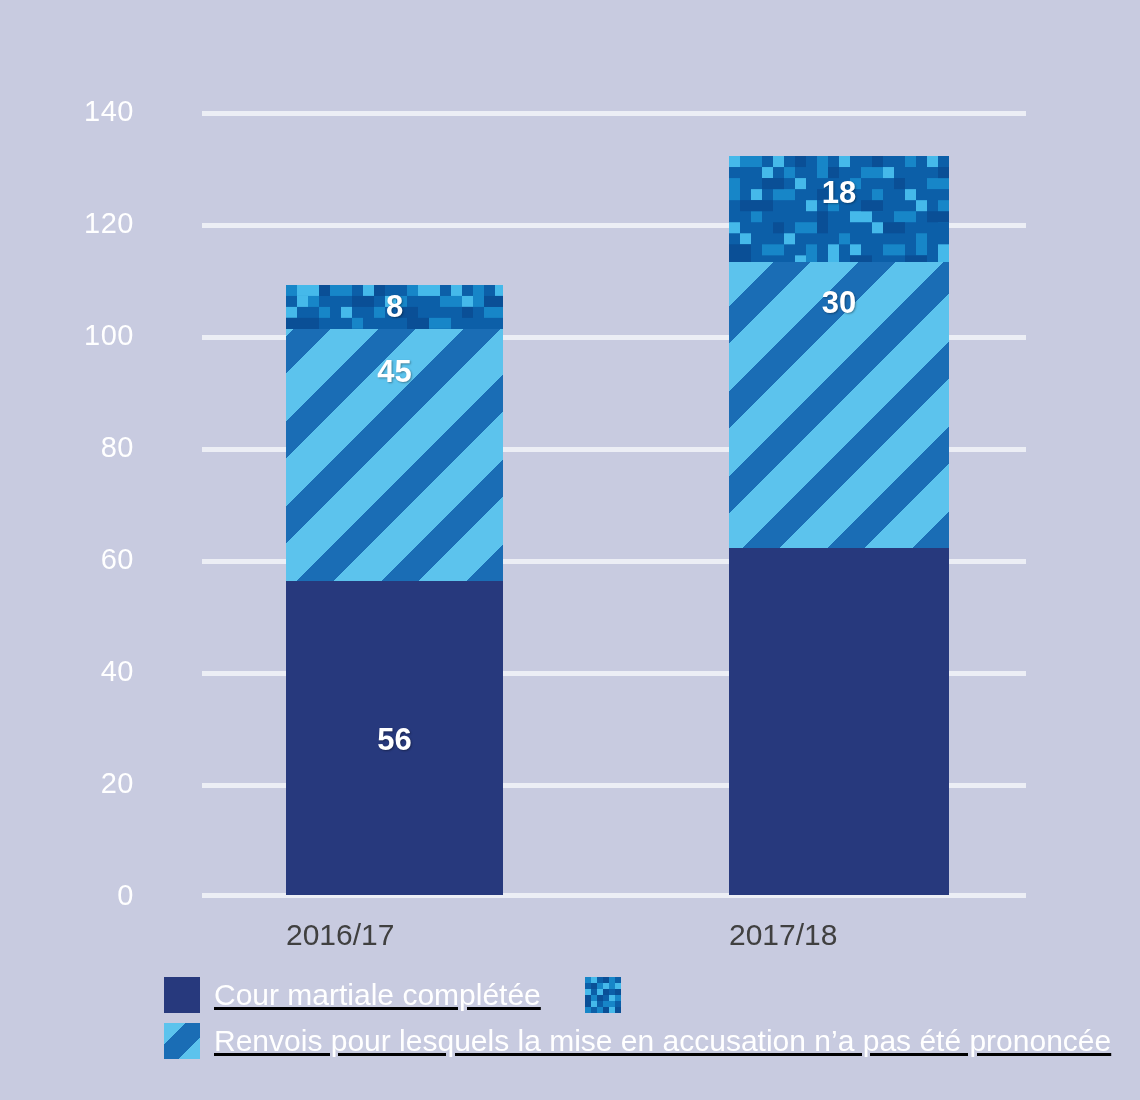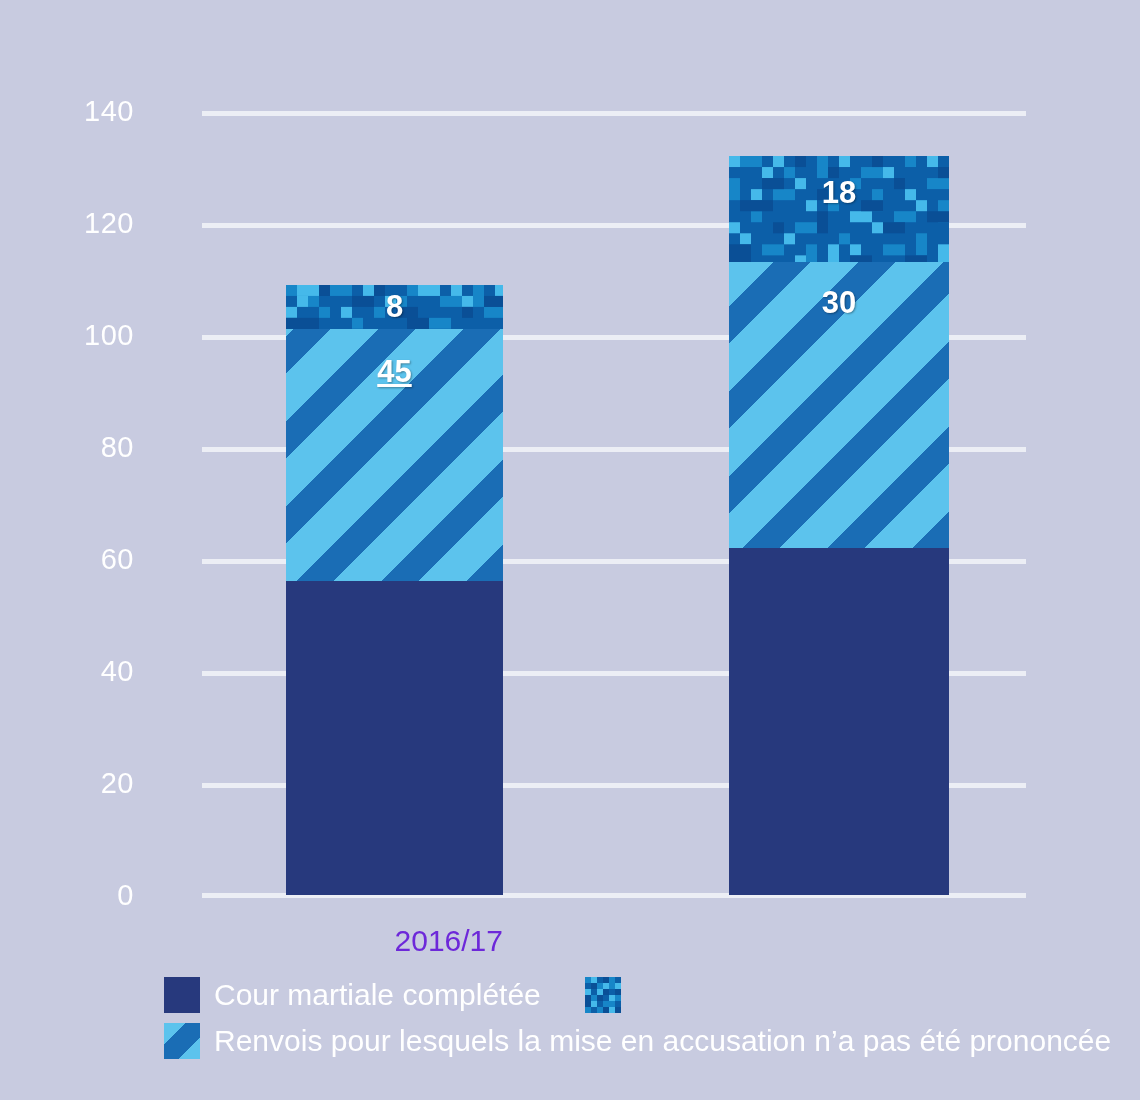--- a/index.html
+++ b/index.html
@@ -101,42 +101,42 @@
     font-size: 31px;
     line-height: 1;
     text-shadow: 1px 1px 2px rgba(0,0,0,0.35);
     z-index: 5;
   }
 
   
   .cat-label {
     position: absolute;
     top: 920px;
-    color: #6d28d9;
+    color: #404040;
     font-size: 30px;
     line-height: 1;
-    text-align: right;
-    margin-top: 6px;
+    text-align: left;
   }
 
   
   .legend {
     position: absolute;
     left: 148px;
     top: 972px;
     width: 960px;
   }
   .legend-row {
     display: flex;
     align-items: center;
     height: 46px;
   }
   .legend-item {
     display: flex;
     align-items: center;
+    text-decoration: underline;
   }
   .swatch {
     width: 36px;
     height: 36px;
     flex: 0 0 36px;
     position: relative;
     overflow: hidden;
   }
   .swatch-solid  { background: #27397d; }
   .swatch-stripe {
@@ -178,23 +178,24 @@
     <div class="gridline" style="top:224px;"></div>
     <div class="gridline" style="top:336px;"></div>
     <div class="gridline" style="top:448px;"></div>
     <div class="gridline" style="top:560px;"></div>
     <div class="gridline" style="top:672px;"></div>
     <div class="gridline" style="top:782px;"></div>
 
     <div class="bar" style="left:84px; width:217px; height:610.4px;">
 
       <div class="seg seg-solid" style="bottom:0px; height:313.6px;"></div>
+      <div class="seg-value" style="bottom:140px;">56</div>
 
       <div class="seg seg-stripe" style="bottom:313.6px; height:252px;"></div>
-      <div class="seg-value" style="bottom:508px;text-decoration:underline;">45</div>
+      <div class="seg-value" style="bottom:508px;">45</div>
 
       <div class="seg seg-mosaic" style="bottom:565.6px; height:44.8px;">
         <svg class="mosaic-canvas" viewBox="0 0 217 45" preserveAspectRatio="none">
           <rect x="0" y="0" width="217" height="45" fill="#0c5fa8"></rect>
           <g fill="#1786c8">
             <rect x="0" y="0" width="11" height="11"></rect>
               <rect x="22" y="11" width="11" height="11"></rect>
             <rect x="44" y="0" width="22" height="11"></rect>
               <rect x="88" y="22" width="11" height="11"></rect>
             <rect x="121" y="0" width="11" height="11"></rect>
@@ -307,20 +308,21 @@
               <rect x="143" y="0" width="11" height="11"></rect>
           </g>
         </svg>
       </div>
       <div class="seg-value" style="bottom:687px;">18</div>
     </div>
 
   </div>
 
   <div class="cat-label" style="left:270px; width:217px;">2016/17</div>
+  <div class="cat-label" style="left:713px; width:220px;">2017/18</div>
 
   <div class="legend">
 
     <div class="legend-row">
       <div class="legend-item">
         <span class="swatch swatch-solid"></span>
         <span class="legend-text">Cour martiale complétée</span>
       </div>
       <div class="legend-gap"></div>
       <div class="legend-item">

